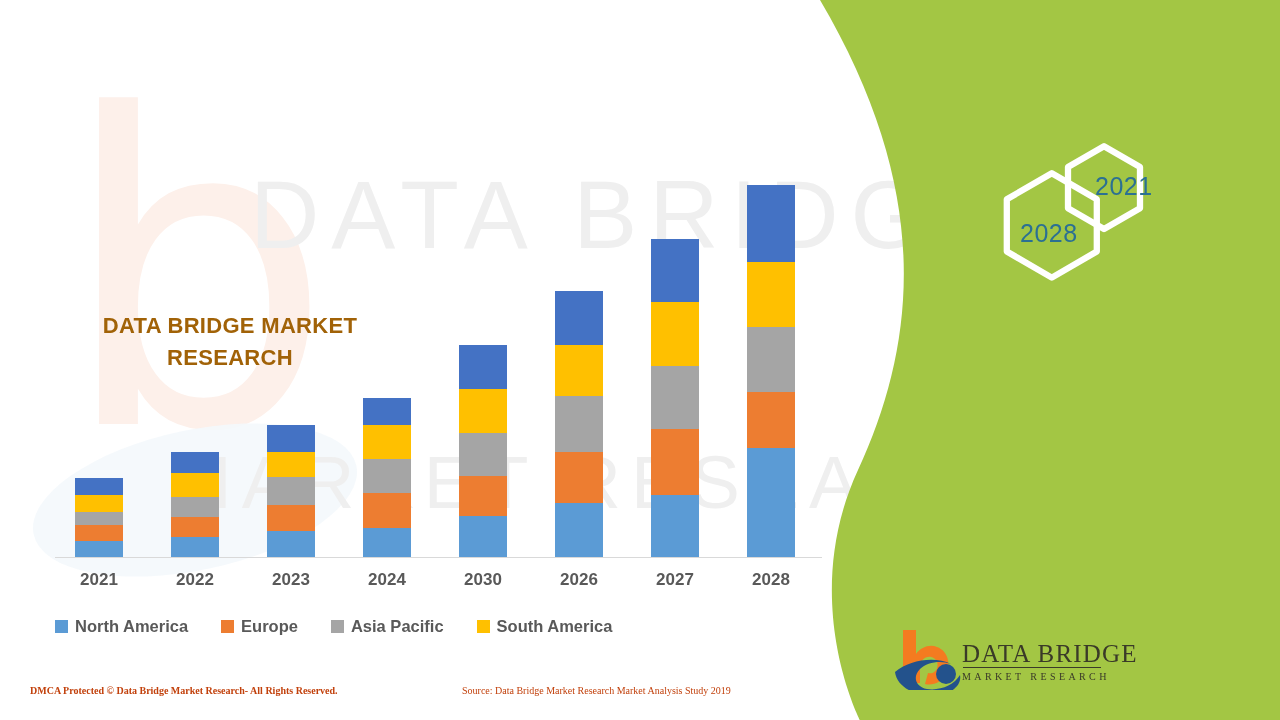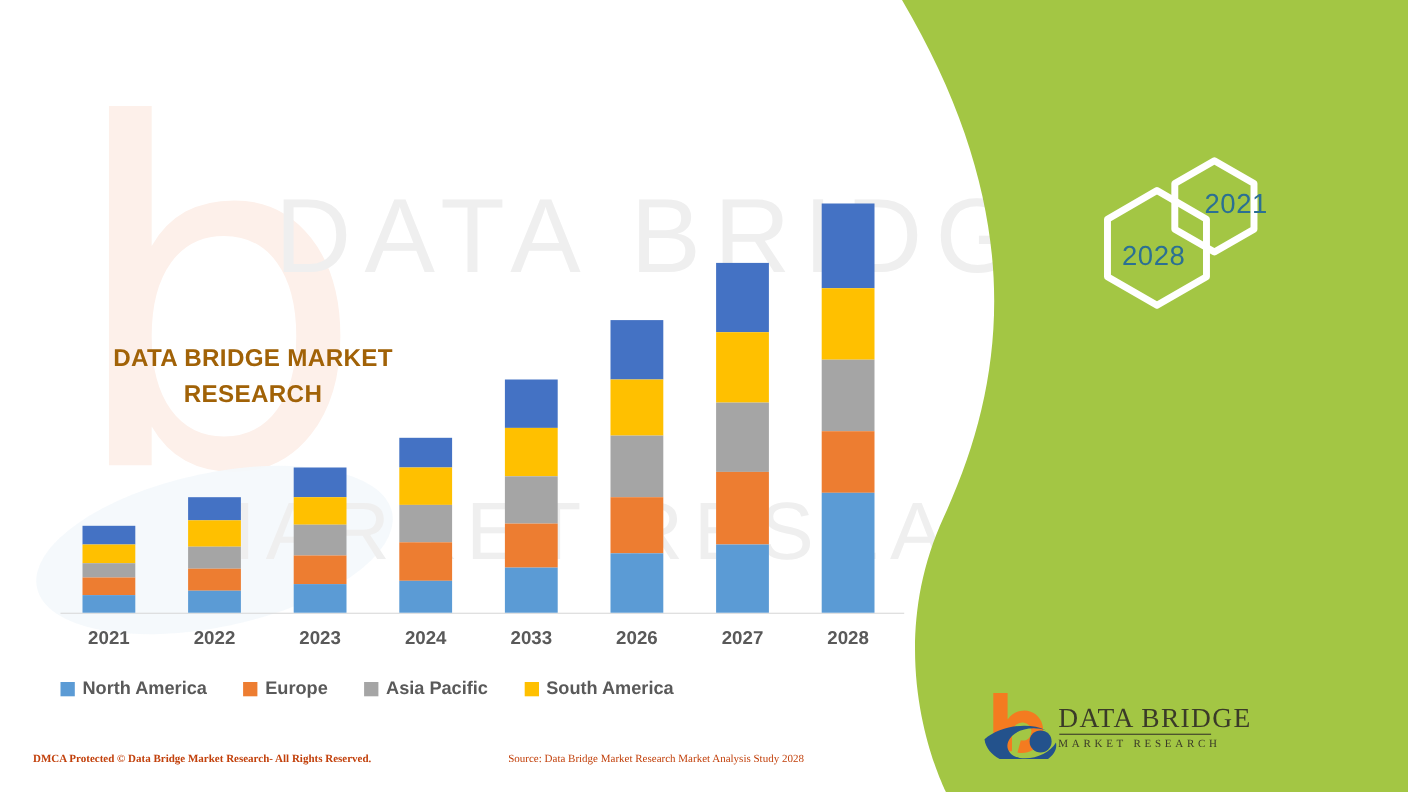--- a/index.html
+++ b/index.html
@@ -183,21 +183,21 @@
         <div class="seg" style="top: 207px; height: 56px; background: rgb(237, 125, 49);"></div>
         <div class="seg" style="top: 263px; height: 109px; background: rgb(91, 155, 213);"></div>
       </div>
     </div>
 
   <div class="xlabels" id="xlabels">
       <div class="xlab" style="left: 59px;">2021</div>
       <div class="xlab" style="left: 155px;">2022</div>
       <div class="xlab" style="left: 251px;">2023</div>
       <div class="xlab" style="left: 347px;">2024</div>
-      <div class="xlab" style="left: 443px;">2033</div>
+      <div class="xlab" style="left: 443px;">2030</div>
       <div class="xlab" style="left: 539px;">2026</div>
       <div class="xlab" style="left: 635px;">2027</div>
       <div class="xlab" style="left: 731px;">2028</div>
     </div>
 
   <div class="legend" id="legend">
       <div class="lg-item">
         <span class="lg-swatch" style="background: rgb(91, 155, 213);"></span>
         <span class="lg-text">North America</span>
       </div>
@@ -210,21 +210,21 @@
         <span class="lg-text">Asia Pacific</span>
       </div>
       <div class="lg-item">
         <span class="lg-swatch" style="background: rgb(255, 192, 0);"></span>
         <span class="lg-text">South America</span>
       </div>
     </div>
 
   <div class="footer">
     <div class="ft ft-left">DMCA Protected © Data Bridge Market Research- All Rights Reserved.</div>
-    <div class="ft ft-right">Source: Data Bridge Market Research Market Analysis Study 2028</div>
+    <div class="ft ft-right">Source: Data Bridge Market Research Market Analysis Study 2019</div>
   </div>
 
   <div class="green-panel">
     <svg width="460" height="720" viewBox="0 0 460 720">
       <path id="panelPath" d="M 0,0 L 460,0 L 460,720 L 40,720 C 40,720 -22,600 38,470 C 98,340 112,190 0,0 Z" fill="#A3C644"></path>
     </svg>
   </div>
 
   <svg class="hexwrap" width="460" height="200" viewBox="0 0 460 200" style="left:820px;top:130px;">
     <polygon points="290,18 330,41 330,87 290,110 250,87 250,41" fill="none" stroke="#ffffff" stroke-width="7" stroke-linejoin="round"></polygon>

